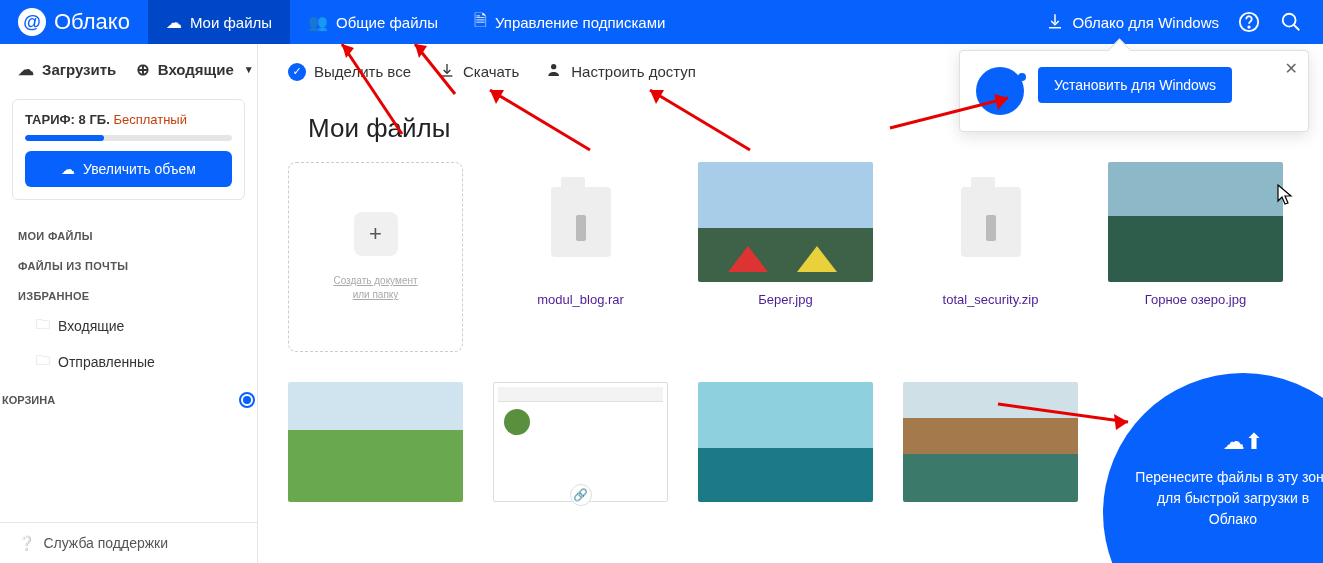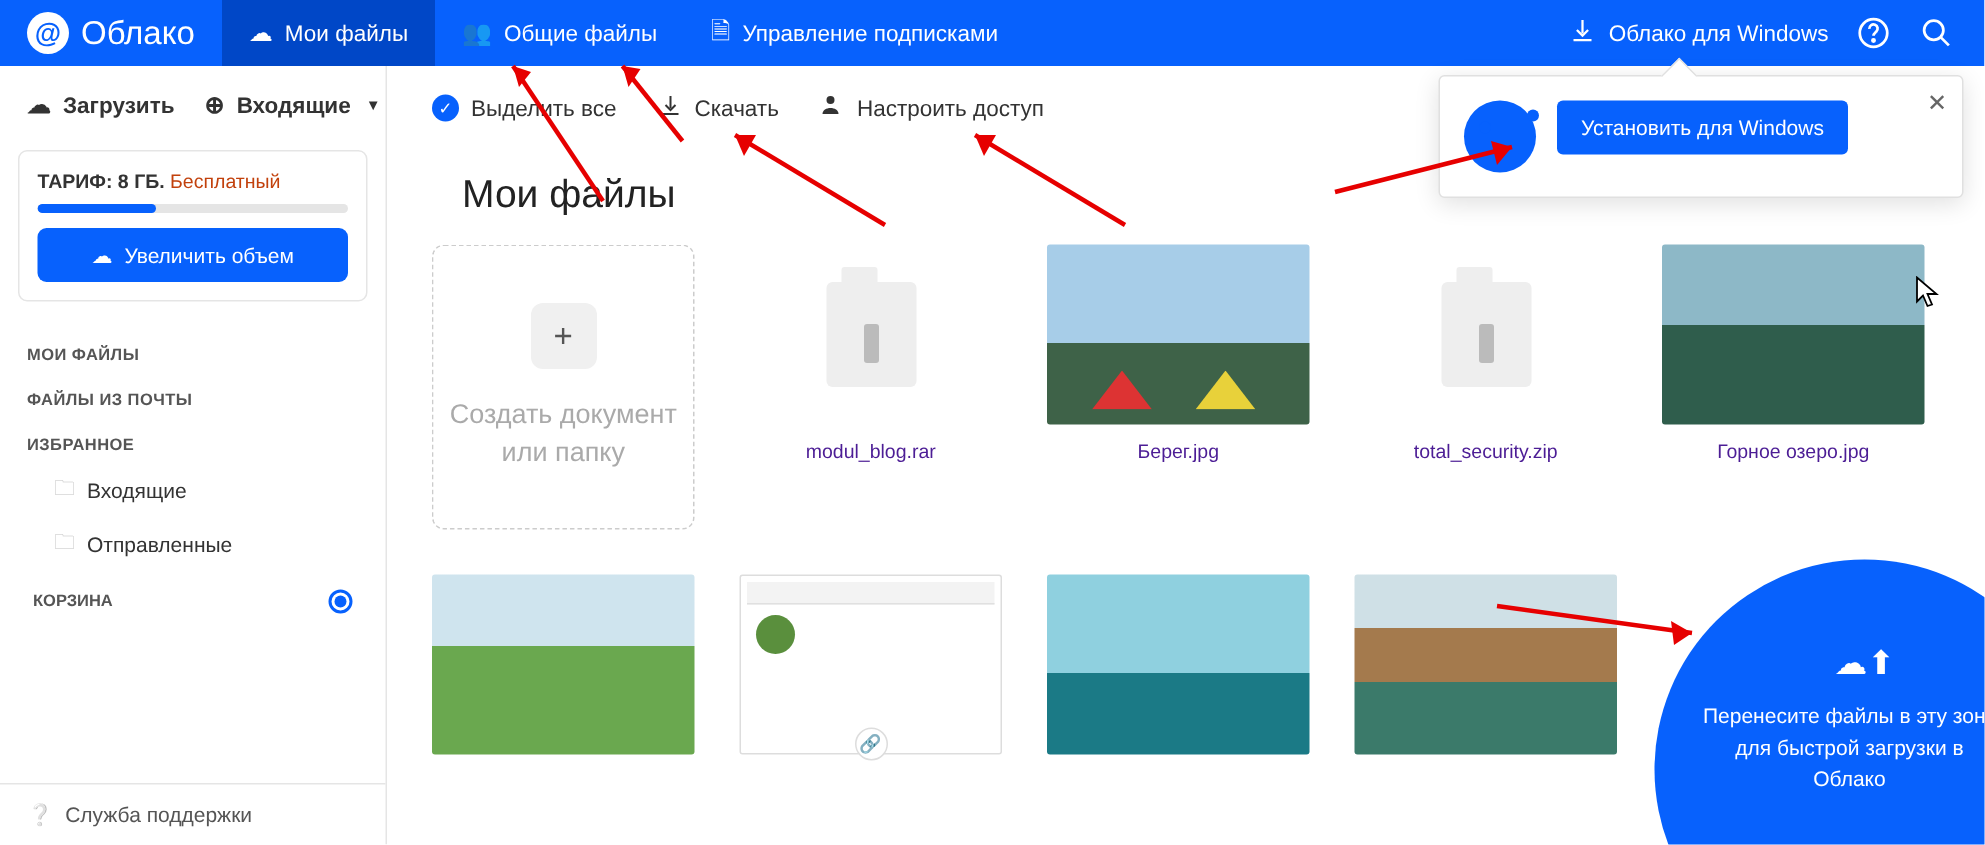--- a/index.html
+++ b/index.html
@@ -37,40 +37,40 @@
   .bar { width: 100%; height: 6px; background: #e5e5e5; border-radius: 3px; overflow: hidden; margin-bottom: 10px; }
   .bar-fill { width: 38%; height: 100%; background: #0761fd; border-radius: 3px; }
   .tariff-free { font-size: 13px; color: #555; margin-bottom: 12px; }
   .btn-primary { background: #0761fd; color: #fff; border: none; border-radius: 6px; padding: 10px 14px; font-size: 14px; cursor: pointer; display: flex; align-items: center; justify-content: center; gap: 8px; width: 100%; }
 
   
   .side-nav { padding: 6px 0; flex: 1; }
   .sn-header { font-size: 11px; font-weight: bold; color: #555; padding: 12px 18px 6px; letter-spacing: 0.3px; }
   .sn-item { font-size: 14px; color: #333; padding: 6px 18px 6px 36px; display: flex; align-items: center; gap: 8px; cursor: pointer; }
   .sn-item .folder-ic { color: #c5c5c5; }
-  .sn-trash { display: flex; align-items: center; justify-content: space-between; padding: 12px 22px; font-size: 11px; font-weight: bold; color: #555; gap: 17px; }
+  .sn-trash { display: flex; align-items: center; justify-content: space-between; padding: 12px 2px; font-size: 11px; font-weight: bold; color: #555; gap: 17px; }
   .radio-dot { width: 16px; height: 16px; border-radius: 50%; border: 2px solid #0761fd; display: flex; align-items: center; justify-content: center; }
   .radio-dot::after { content: ""; width: 8px; height: 8px; border-radius: 50%; background: #0761fd; }
   .side-footer { border-top: 1px solid #e5e5e5; padding: 12px 18px; display: flex; align-items: center; gap: 8px; color: #555; cursor: pointer; font-size: 14px; }
 
   
   .toolbar { display: flex; gap: 28px; padding: 18px 0 6px 10px; align-items: center; }
   .tb-item { display: flex; align-items: center; gap: 8px; cursor: pointer; font-size: 15px; color: #333; }
   .chk-ic { width: 18px; height: 18px; border-radius: 50%; background: #0761fd; color: #fff; display: flex; align-items: center; justify-content: center; font-size: 11px; }
 
   .page-title { font-size: 26px; padding: 26px 0 18px 30px; color: #222; }
 
   
   .grid { display: flex; flex-wrap: wrap; gap: 30px 30px; padding: 0 0 0 10px; }
   .tile { width: 175px; display: flex; flex-direction: column; align-items: center; gap: 10px; }
   .tile-thumb { width: 175px; height: 120px; display: flex; align-items: center; justify-content: center; border-radius: 2px; overflow: hidden; position: relative; }
   .tile-label { font-size: 13px; color: #4c1d95; text-align: center; }
   .create-tile { border: 1px dashed #ccc; border-radius: 8px; width: 175px; height: 190px; display: flex; flex-direction: column; align-items: center; justify-content: center; gap: 18px; cursor: pointer; }
   .create-plus { width: 44px; height: 44px; border-radius: 8px; background: #f0f0f0; display: flex; align-items: center; justify-content: center; font-size: 22px; color: #555; }
-  .create-text { color: #aaa; font-size: 18px; text-align: center; line-height: 1.4; }
+  .create-text { color: #aaa; font-size: 10px; text-align: center; line-height: 1.4; text-decoration: underline; }
   .zip-ic { width: 60px; height: 70px; background: #eee; border-radius: 4px; position: relative; }
   .zip-ic::before { content: ""; position: absolute; top: -10px; left: 10px; width: 24px; height: 14px; background: #eee; border-radius: 2px 2px 0 0; }
   .zip-ic::after { content: ""; position: absolute; left: 50%; top: 28px; transform: translateX(-50%); width: 10px; height: 26px; background: #bbb; border-radius: 2px; }
 
   
   .img-mountain { background: linear-gradient(#a7cde8 55%, #3e6248 55%); }
   .img-lake { background: linear-gradient(#8db8c7 45%, #2f5d4c 45%); }
   .img-field { background: linear-gradient(#cfe4ee 40%, #6aa84f 40%); }
   .img-island { background: linear-gradient(#8fd0df 55%, #1b7a86 55%); }
   .img-resort { background: linear-gradient(#cfe0e6 30%, #a47a4d 30% 60%, #3b7a6a 60%); }

